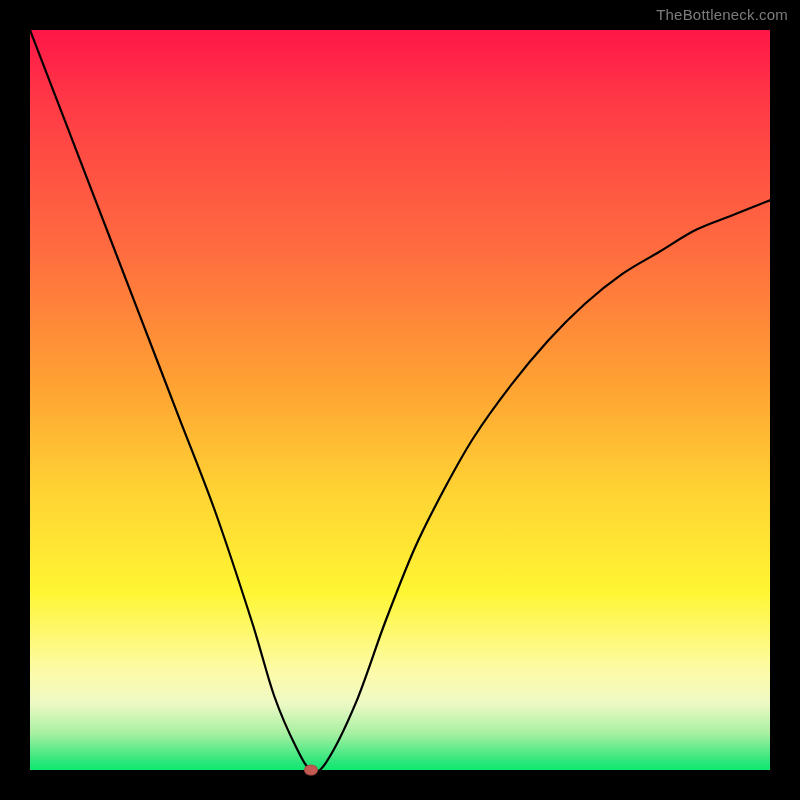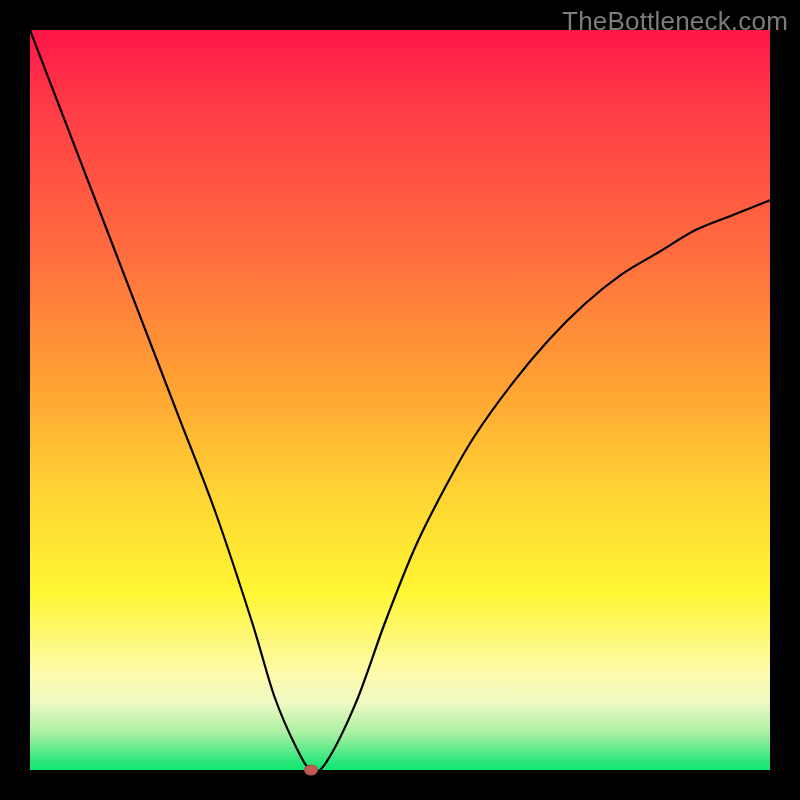--- a/index.html
+++ b/index.html
@@ -54,21 +54,21 @@
     border-radius: 50%;
     background: #c25a53;
     transform: translate(-50%, -50%);
     box-shadow: 0 0 0 1px rgba(0,0,0,0.15) inset;
   }
   .watermark {
     position: absolute;
     top: 6px;
     right: 12px;
     color: #7c7c7c;
-    font-size: 26px;
+    font-size: 15px;
     font-weight: 400;
     letter-spacing: 0.2px;
     user-select: none;
   }
 </style>
 </head>
 <body>
 
 <div class="frame">
   <div class="plot">

